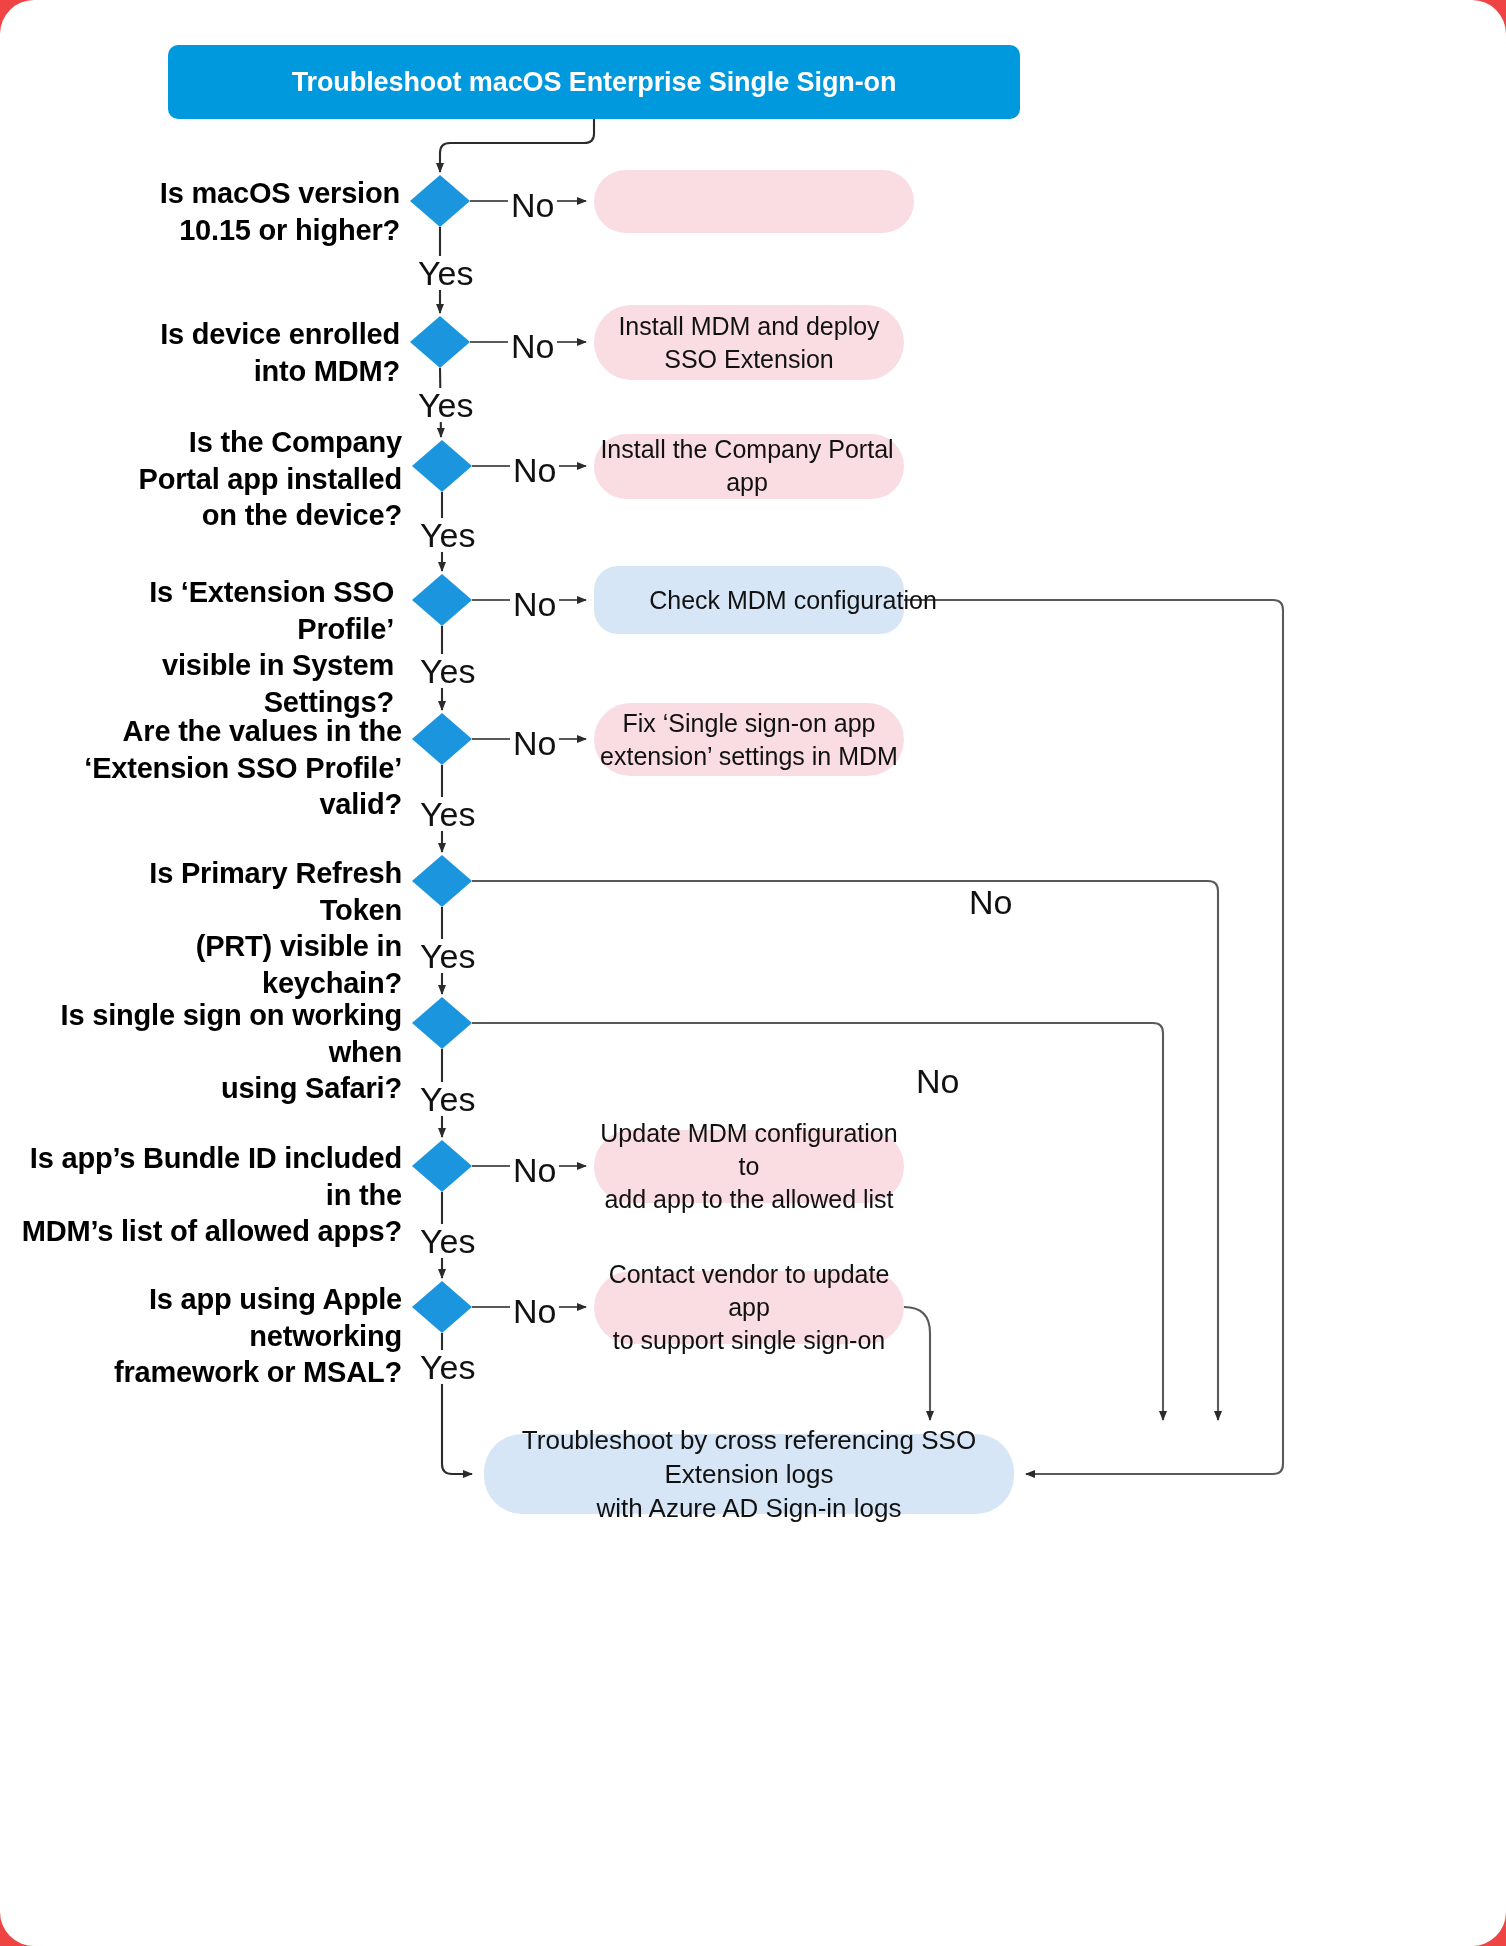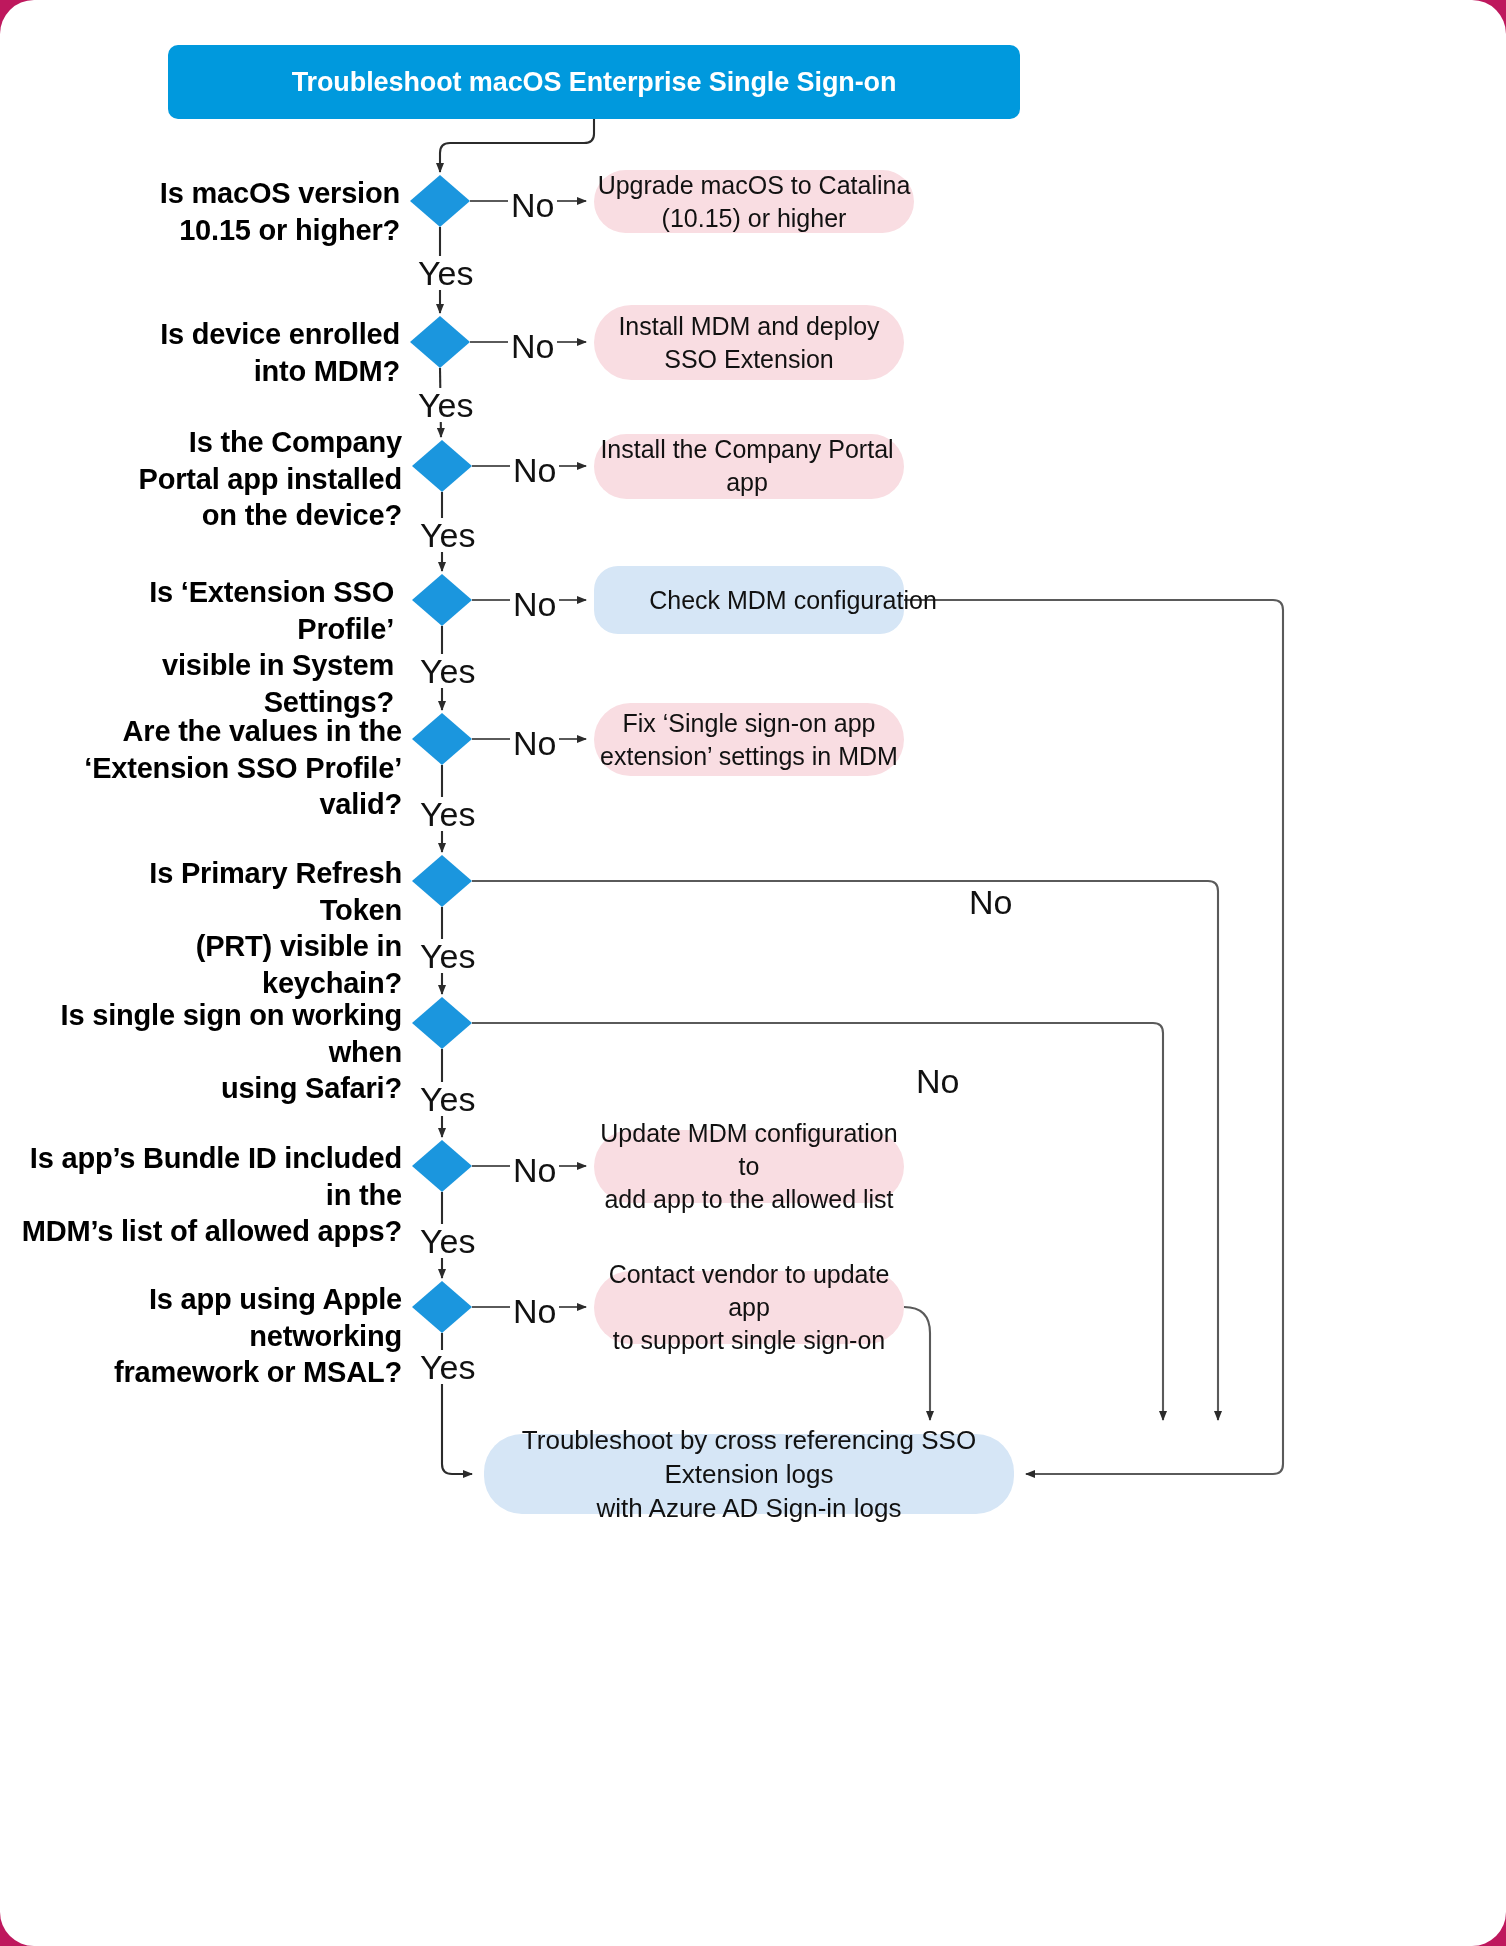--- a/index.html
+++ b/index.html
@@ -1,17 +1,17 @@
 <!DOCTYPE html>
 <html><head>
 <meta charset="utf-8">
 <style>
   html,body{margin:0;padding:0;background:#000;}
   body{font-family:"Liberation Sans", sans-serif;}
-  #page{position:relative;width:1506px;height:1946px;background:#be185d;}
+  #page{position:relative;width:1506px;height:1946px;background:#ef4444;}
   #canvas{position:absolute;left:0;top:0;width:1506px;height:1946px;
           background:#ffffff;border-radius:34px;overflow:hidden;}
   svg#flow{position:absolute;left:0;top:0;width:1506px;height:1946px;}
   .q-label{position:absolute;font-weight:bold;color:#000;text-align:right;
            font-size:29px;line-height:1.26;letter-spacing:-0.2px;}
   .edge-label{position:absolute;color:#111;font-size:34px;line-height:1;
               background:#fff;padding:0 3px;}
   .node-text{position:absolute;text-align:center;color:#111;font-size:25px;
              line-height:1.32;display:flex;align-items:center;justify-content:center;}
   .title-text{position:absolute;text-align:center;color:#fff;font-weight:bold;
@@ -103,22 +103,20 @@
 ‘Extension SSO Profile’ valid?</div>
     <div class="q-label" style="left:60px;top:855px;width:342px;white-space:pre-line;">Is Primary Refresh Token
 (PRT) visible in keychain?</div>
     <div class="q-label" style="left:30px;top:997px;width:372px;white-space:pre-line;">Is single sign on working when
 using Safari?</div>
     <div class="q-label" style="left:20px;top:1140px;width:382px;white-space:pre-line;">Is app’s Bundle ID included in the
 MDM’s list of allowed apps?</div>
     <div class="q-label" style="left:30px;top:1281px;width:372px;white-space:pre-line;">Is app using Apple networking
 framework or MSAL?</div>
 
-    <div class="node-text" style="left:594px;top:170px;width:320px;height:63px;white-space:pre-line;">Upgrade macOS to Catalina
-(10.15) or higher</div>
     <div class="node-text" style="left:594px;top:305px;width:310px;height:75px;white-space:pre-line;">Install MDM and deploy
 SSO Extension</div>
     <div class="node-text" style="left:592px;top:434px;width:310px;height:63px;white-space:pre-line;">Install the Company Portal app</div>
     <div class="node-text" style="left:594px;top:566px;width:310px;height:68px;white-space:pre-line;padding-left:44px;">Check MDM configuration</div>
     <div class="node-text" style="left:594px;top:703px;width:310px;height:73px;white-space:pre-line;">Fix ‘Single sign-on app
 extension’ settings in MDM</div>
     <div class="node-text" style="left:594px;top:1130px;width:310px;height:73px;white-space:pre-line;">Update MDM configuration to
 add app to the allowed list</div>
     <div class="node-text" style="left:594px;top:1271px;width:310px;height:73px;white-space:pre-line;">Contact vendor to update app
 to support single sign-on</div>

